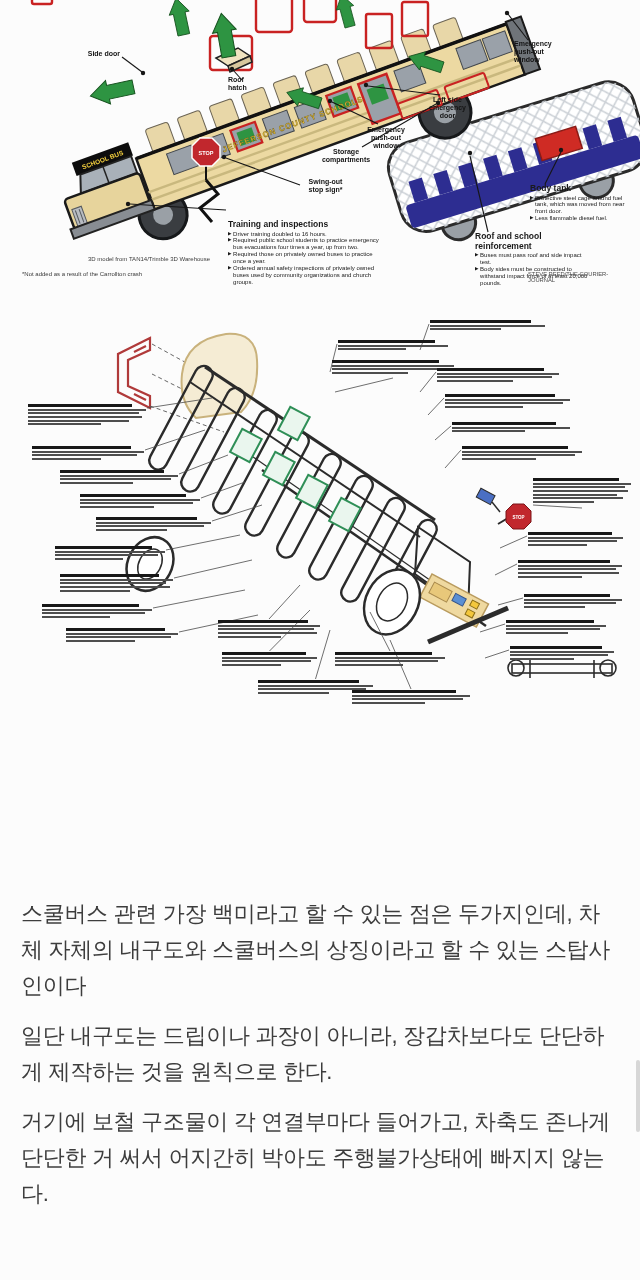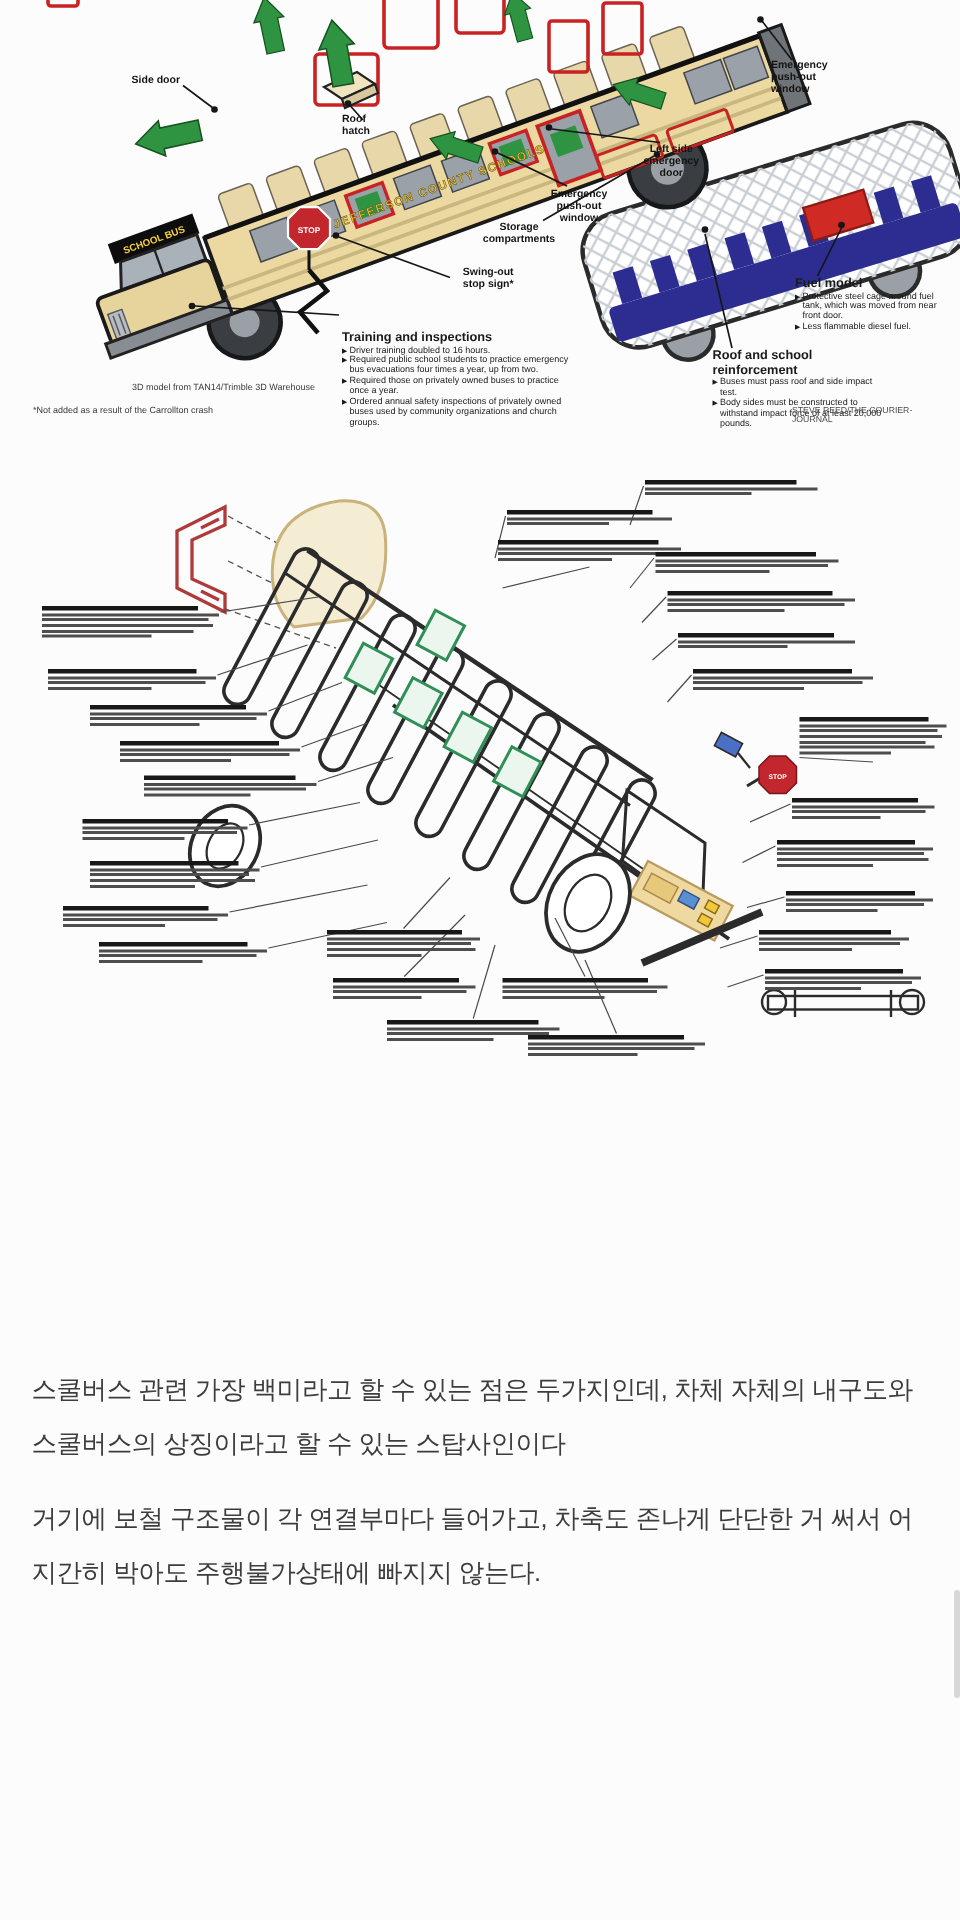--- a/index.html
+++ b/index.html
@@ -17,21 +17,21 @@
   .bu .bm{font-size:4.6px;line-height:6.9px;margin-right:1.5px;flex:none;}
   .credit{position:absolute;font-size:6px;color:#3a3a3a;}
   
   #diagram2{left:0;top:312px;width:640px;height:478px;overflow:hidden;}
   #diagram2 svg{position:absolute;left:0;top:0;}
   .fz{position:absolute;}
   .fz .h{height:2.5px;background:#181818;margin-bottom:2px;}
   .fz .l{height:2px;background:#4e4e4e;margin-bottom:1.7px;}
   
   #post{left:21px;top:896px;width:598px;}
-  #post p{margin:13px 0 14px 0;font-size:17px;line-height:36px;color:#3d3d3d;
+  #post p{margin:0 0 14px 0;font-size:22px;line-height:36px;color:#3d3d3d;
        letter-spacing:-.3px;font-weight:500;}
   #scrollbar-thumb{right:0;top:1060px;width:4px;height:72px;background:#d7d7d7;border-radius:2px;}
 </style>
 </head>
 <body>
 
 <div id="diagram1" class="abs">
   <svg width="640" height="305" viewBox="0 0 640 305">
     <defs>
       <path id="garrow" d="M0 0 H26 V-5 L44 7 L26 19 V14 H0 Z"></path>
@@ -205,21 +205,21 @@
         <span class="bm">▶</span>
         <span>Required those on privately owned buses to practice once a year.</span>
       </div>
     <div class="bu">
         <span class="bm">▶</span>
         <span>Ordered annual safety inspections of privately owned buses used by community organizations and church groups.</span>
       </div>
   </div>
 
   <div class="sec" style="left:530px;top:184px;width:96px">
-    <div class="ttl">Fuel model</div>
+    <div class="ttl">Body tank</div>
     <div class="bu">
         <span class="bm">▶</span>
         <span>Protective steel cage around fuel tank, which was moved from near front door.</span>
       </div>
     <div class="bu">
         <span class="bm">▶</span>
         <span>Less flammable diesel fuel.</span>
       </div>
   </div>
 
@@ -507,16 +507,17 @@
     <div class="fz" style="left: 510px; top: 334px; width: 104px;">
       <div class="h" style="width: 88%;"></div>
       <div class="l" style="width: 100%;"></div>
       <div class="l" style="width: 94%;"></div>
       <div class="l" style="width: 62%;"></div>
     </div>
   </div>
 
 <div id="post" class="abs">
   <p>스쿨버스 관련 가장 백미라고 할 수 있는 점은 두가지인데, 차체 자체의 내구도와 스쿨버스의 상징이라고 할 수 있는 스탑사인이다</p>
+  <p>일단 내구도는 드립이나 과장이 아니라, 장갑차보다도 단단하게 제작하는 것을 원칙으로 한다.</p>
   <p>거기에 보철 구조물이 각 연결부마다 들어가고, 차축도 존나게 단단한 거 써서 어지간히 박아도 주행불가상태에 빠지지 않는다.</p>
 </div>
 
 <div id="scrollbar-thumb" class="abs"></div>
 
 </body></html>

